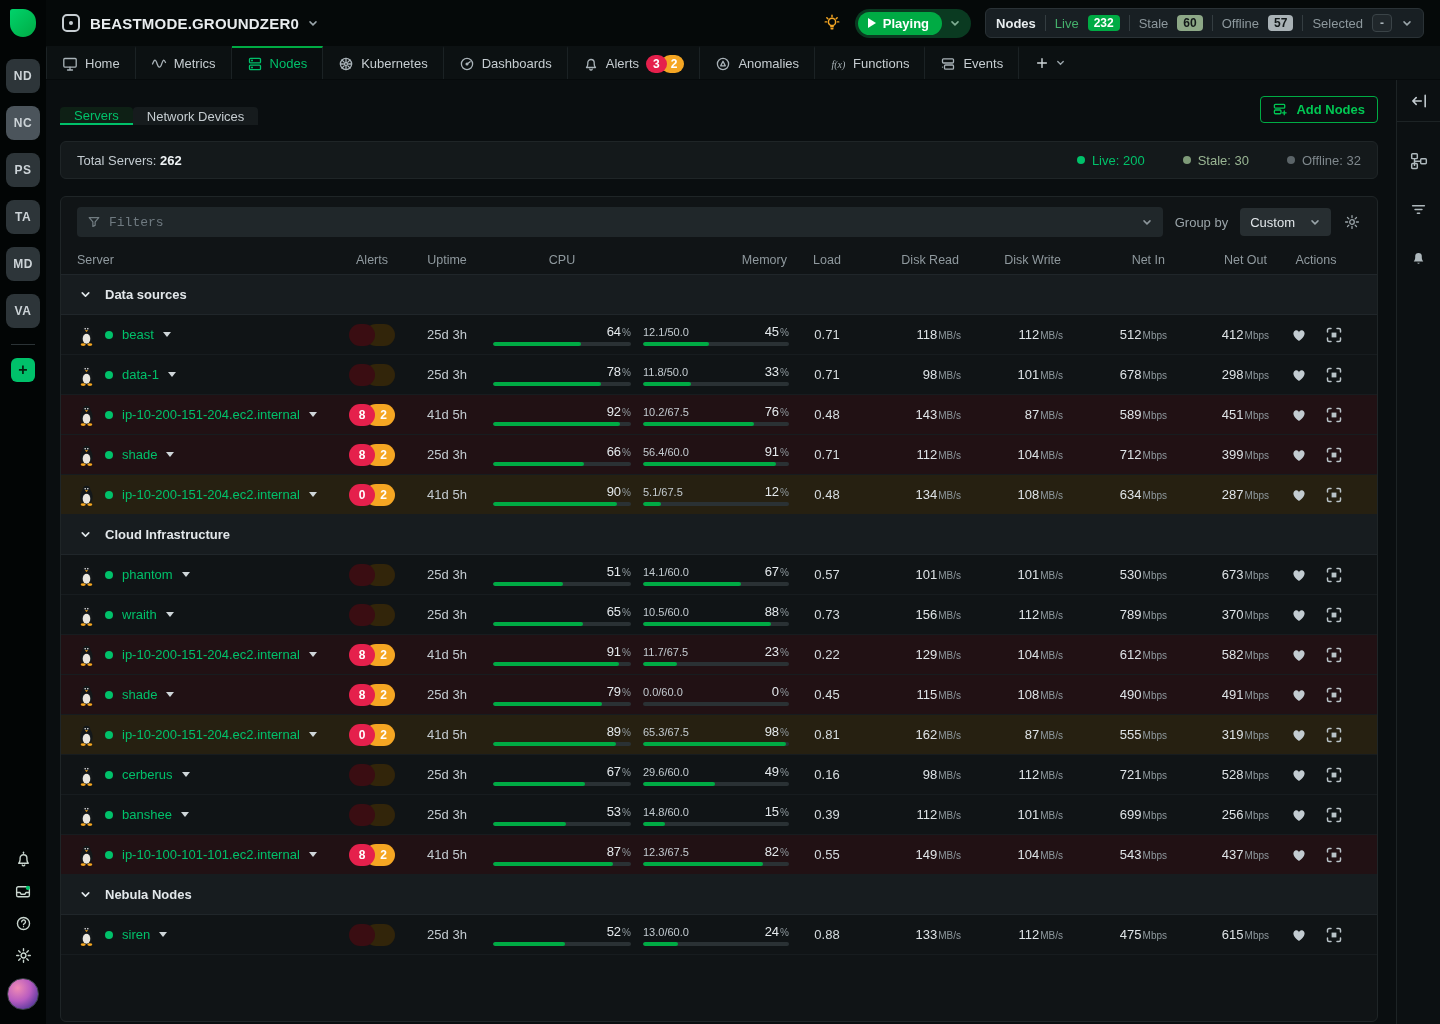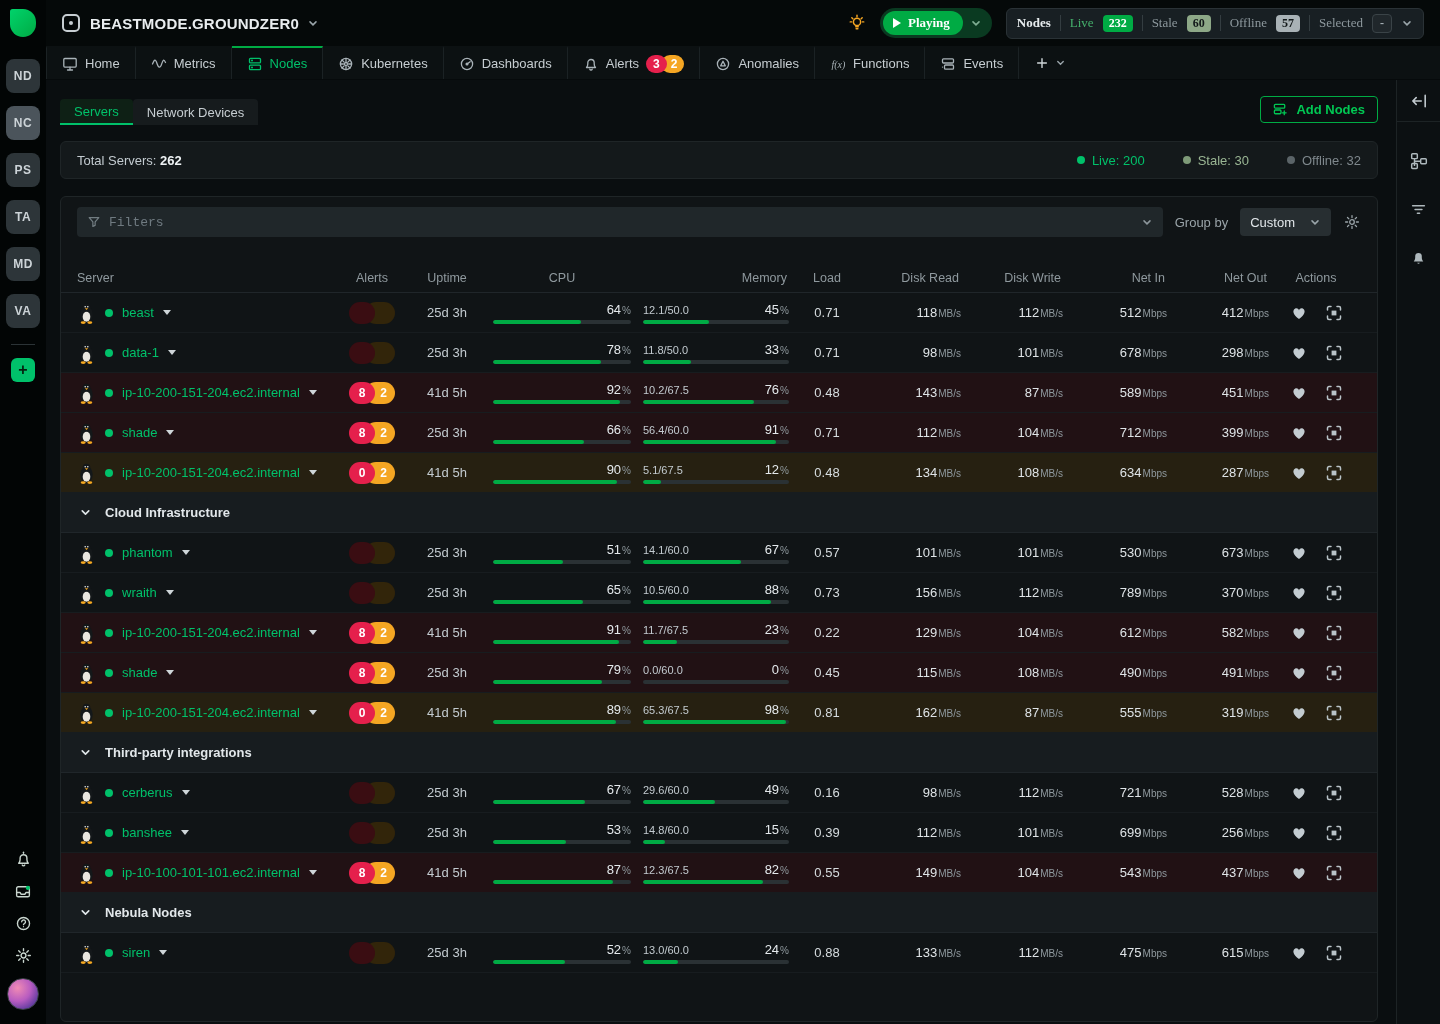--- a/index.html
+++ b/index.html
@@ -22,21 +22,21 @@
   .avatar { width:32px; height:32px; border-radius:50%;
     background:radial-gradient(circle at 32% 30%, #f08bb4, #b85cc0 45%, #5c3a9e 80%, #2c2250); border:1px solid #3a4146; }
 
   
   .maincol { display:flex; flex-direction:column; width:1394px; }
   .topbar { height:46px; background:#050909; display:flex; align-items:center; padding:0 16px; flex-shrink:0; }
   .space-ico { width:18px; height:18px; border:2px solid #c7ced2; border-radius:5px; position:relative; }
   .space-ico::after { content:""; position:absolute; left:5px; top:5px; width:4px; height:4px; border-radius:50%; background:#c7ced2; }
   .ws-title { font-size:15px; font-weight:700; color:#e9edef; margin-left:10px; letter-spacing:.2px; }
   .chev { display:inline-block; margin-left:8px; }
-  .topbar-right { margin-left:auto; display:flex; align-items:center; gap:14px;font-family:Liberation Serif, serif; }
+  .topbar-right { margin-left:auto; display:flex; align-items:center; gap:14px; }
   .play-wrap { background:#0a3a21; border-radius:16px; display:flex; align-items:center; padding:3px 10px 3px 3px; gap:7px; cursor:pointer; }
   .play-pill { background:#00ab44; border-radius:13px; padding:4px 13px 4px 10px; color:#fff; font-weight:700; font-size:13px;
     display:flex; align-items:center; gap:7px; }
   .play-tri { width:0; height:0; border-left:8px solid #fff; border-top:5px solid transparent; border-bottom:5px solid transparent; }
   .nodes-group { background:#181f23; border:1px solid #2a3236; border-radius:6px; display:flex; align-items:center;
     gap:9px; padding:5px 10px; font-size:13px; }
   .ng-label { font-weight:700; color:#e8edef; }
   .ng-sep { width:1px; height:16px; background:#343d41; }
   .ng-live { color:#45b16c; }
   .ng-muted { color:#8d989d; }
@@ -59,21 +59,21 @@
   .tbadge.crit { background:#e5204c; position:relative; z-index:1; }
   .tbadge.warn { background:#f5a623; margin-left:-6px; padding-left:10px; }
   .tab-add { display:flex; align-items:center; gap:6px; padding:0 16px; cursor:pointer; }
 
   
   .bodyrow { display:flex; flex:1; min-height:0; }
   .content { flex:1; padding:16px 18px 2px 14px; display:flex; flex-direction:column; min-width:0; }
 
   
   .subtabs-row { display:flex; align-items:flex-end; }
-  .subtab { height:26px; padding:0 14px; display:flex; align-items:center; font-size:13px; border-radius:4px 4px 0 0; cursor:pointer; }
+  .subtab { height:18px; padding:0 14px; display:flex; align-items:center; font-size:13px; border-radius:4px 4px 0 0; cursor:pointer; }
   .subtab.active { background:#0e2015; color:#00c16a; border-bottom:2px solid #00c16a; }
   .subtab.idle { background:#161b1d; color:#c6cdd1; }
   .addnodes { margin-left:auto; display:flex; align-items:center; gap:8px; border:1px solid #00ab44; border-radius:4px;
     color:#00c853; font-size:13px; font-weight:600; padding:5px 12px; cursor:pointer; margin-bottom:2px; }
 
   
   .summary { margin-top:16px; background:#14191b; border:1px solid #1f2527; border-radius:6px; height:38px;
     display:flex; align-items:center; padding:0 16px; font-size:13px; }
   .sum-left { color:#c3cbd0; }
   .sum-left b { color:#eef2f4; }
@@ -89,21 +89,21 @@
     display:flex; flex-direction:column; overflow:hidden; }
   .toolbar { display:flex; align-items:center; gap:12px; padding:10px 16px 8px 16px; }
   .filterbox { flex:1; height:30px; background:#20272a; border-radius:4px; display:flex; align-items:center; padding:0 10px; gap:8px; }
   .filterbox input { flex:1; background:transparent; border:none; outline:none; color:#cfd6d9; font-size:13px; font-family:Liberation Mono, monospace; }
   .filterbox input::placeholder { color:#6f7a80; }
   .groupby-label { color:#9aa4a9; font-size:13px; white-space:nowrap; }
   .select { background:#272e31; border-radius:4px; height:28px; display:flex; align-items:center; gap:14px;
     padding:0 10px; font-size:13px; color:#e2e7ea; cursor:pointer; }
 
   .thead { display:grid; align-items:center; height:30px; padding:0 16px; border-bottom:1px solid #20262a;
-    font-size:12.5px; color:#8f999e;margin-top:18px; }
+    font-size:12.5px; color:#8f999e; }
   .grid-cols, .thead, .trow { grid-template-columns: minmax(230px,1fr) 62px 88px 142px 158px 72px 100px 102px 104px 102px 90px; }
   .th { white-space:nowrap; }
   .th.c { text-align:center; } .th.r { text-align:right; padding-right:4px; }
 
   .tbody { flex:1; overflow:hidden; }
   .grow { height:40px; display:flex; align-items:center; gap:13px; padding:0 18px; background:#171c1f;
     border-bottom:1px solid #20262a; font-size:13px; font-weight:700; color:#e2e7ea; }
   .trow { display:grid; align-items:center; height:40px; padding:0 16px; border-bottom:1px solid #171c1f; }
   .trow.red { background:#211114; }
   .trow.olive { background:#262011; }
@@ -406,20 +406,28 @@
               <div class="th c">CPU</div>
               <div class="th r">Memory</div>
               <div class="th c">Load</div>
               <div class="th r">Disk Read</div>
               <div class="th r">Disk Write</div>
               <div class="th r">Net In</div>
               <div class="th r">Net Out</div>
               <div class="th c">Actions</div>
             </div>
           <div class="tbody" id="tbody">
+              <div class="grow">
+                <span>
+                  <svg width="13" height="13" viewBox="0 0 16 16" fill="none" stroke="#dfe5e8" stroke-width="2" stroke-linecap="round" stroke-linejoin="round">
+                    <path d="M4 6 8 10 12 6"></path>
+                  </svg>
+                </span>
+                <span>Data sources</span>
+              </div>
               <div class="trow">
                 <div class="c-server">
                   <span>
                     <svg class="tux" viewBox="0 0 24 30">
                       <ellipse cx="12" cy="17" rx="8.5" ry="11" fill="#14181a"></ellipse>
                       <ellipse cx="12" cy="20" rx="5.2" ry="6.8" fill="#e9e6df"></ellipse>
                       <circle cx="12" cy="7.5" r="5.2" fill="#14181a"></circle>
                       <circle cx="10.2" cy="6.5" r="1" fill="#fff"></circle>
                       <circle cx="13.8" cy="6.5" r="1" fill="#fff"></circle>
                       <polygon points="9.8,8.6 14.2,8.6 12,11" fill="#f6a821"></polygon>
@@ -1024,28 +1032,20 @@
                     </svg>
                   </span>
                   <span class="act-ico">
                     <svg width="16" height="16" viewBox="0 0 16 16" fill="none" stroke="#b9c3c8" stroke-width="1.5" stroke-linecap="round">
                       <path d="M1.5 5V3A1.5 1.5 0 0 1 3 1.5h2M11 1.5h2A1.5 1.5 0 0 1 14.5 3v2M14.5 11v2a1.5 1.5 0 0 1-1.5 1.5h-2M5 14.5H3A1.5 1.5 0 0 1 1.5 13v-2"></path>
                       <rect x="5.6" y="5.6" width="4.8" height="4.8" fill="#b9c3c8" stroke="none"></rect>
                     </svg>
                   </span>
                 </div>
               </div>
-              <div class="grow">
-                <span>
-                  <svg width="13" height="13" viewBox="0 0 16 16" fill="none" stroke="#dfe5e8" stroke-width="2" stroke-linecap="round" stroke-linejoin="round">
-                    <path d="M4 6 8 10 12 6"></path>
-                  </svg>
-                </span>
-                <span>Third-party integrations</span>
-              </div>
               <div class="trow">
                 <div class="c-server">
                   <span>
                     <svg class="tux" viewBox="0 0 24 30">
                       <ellipse cx="12" cy="17" rx="8.5" ry="11" fill="#14181a"></ellipse>
                       <ellipse cx="12" cy="20" rx="5.2" ry="6.8" fill="#e9e6df"></ellipse>
                       <circle cx="12" cy="7.5" r="5.2" fill="#14181a"></circle>
                       <circle cx="10.2" cy="6.5" r="1" fill="#fff"></circle>
                       <circle cx="13.8" cy="6.5" r="1" fill="#fff"></circle>
                       <polygon points="9.8,8.6 14.2,8.6 12,11" fill="#f6a821"></polygon>

